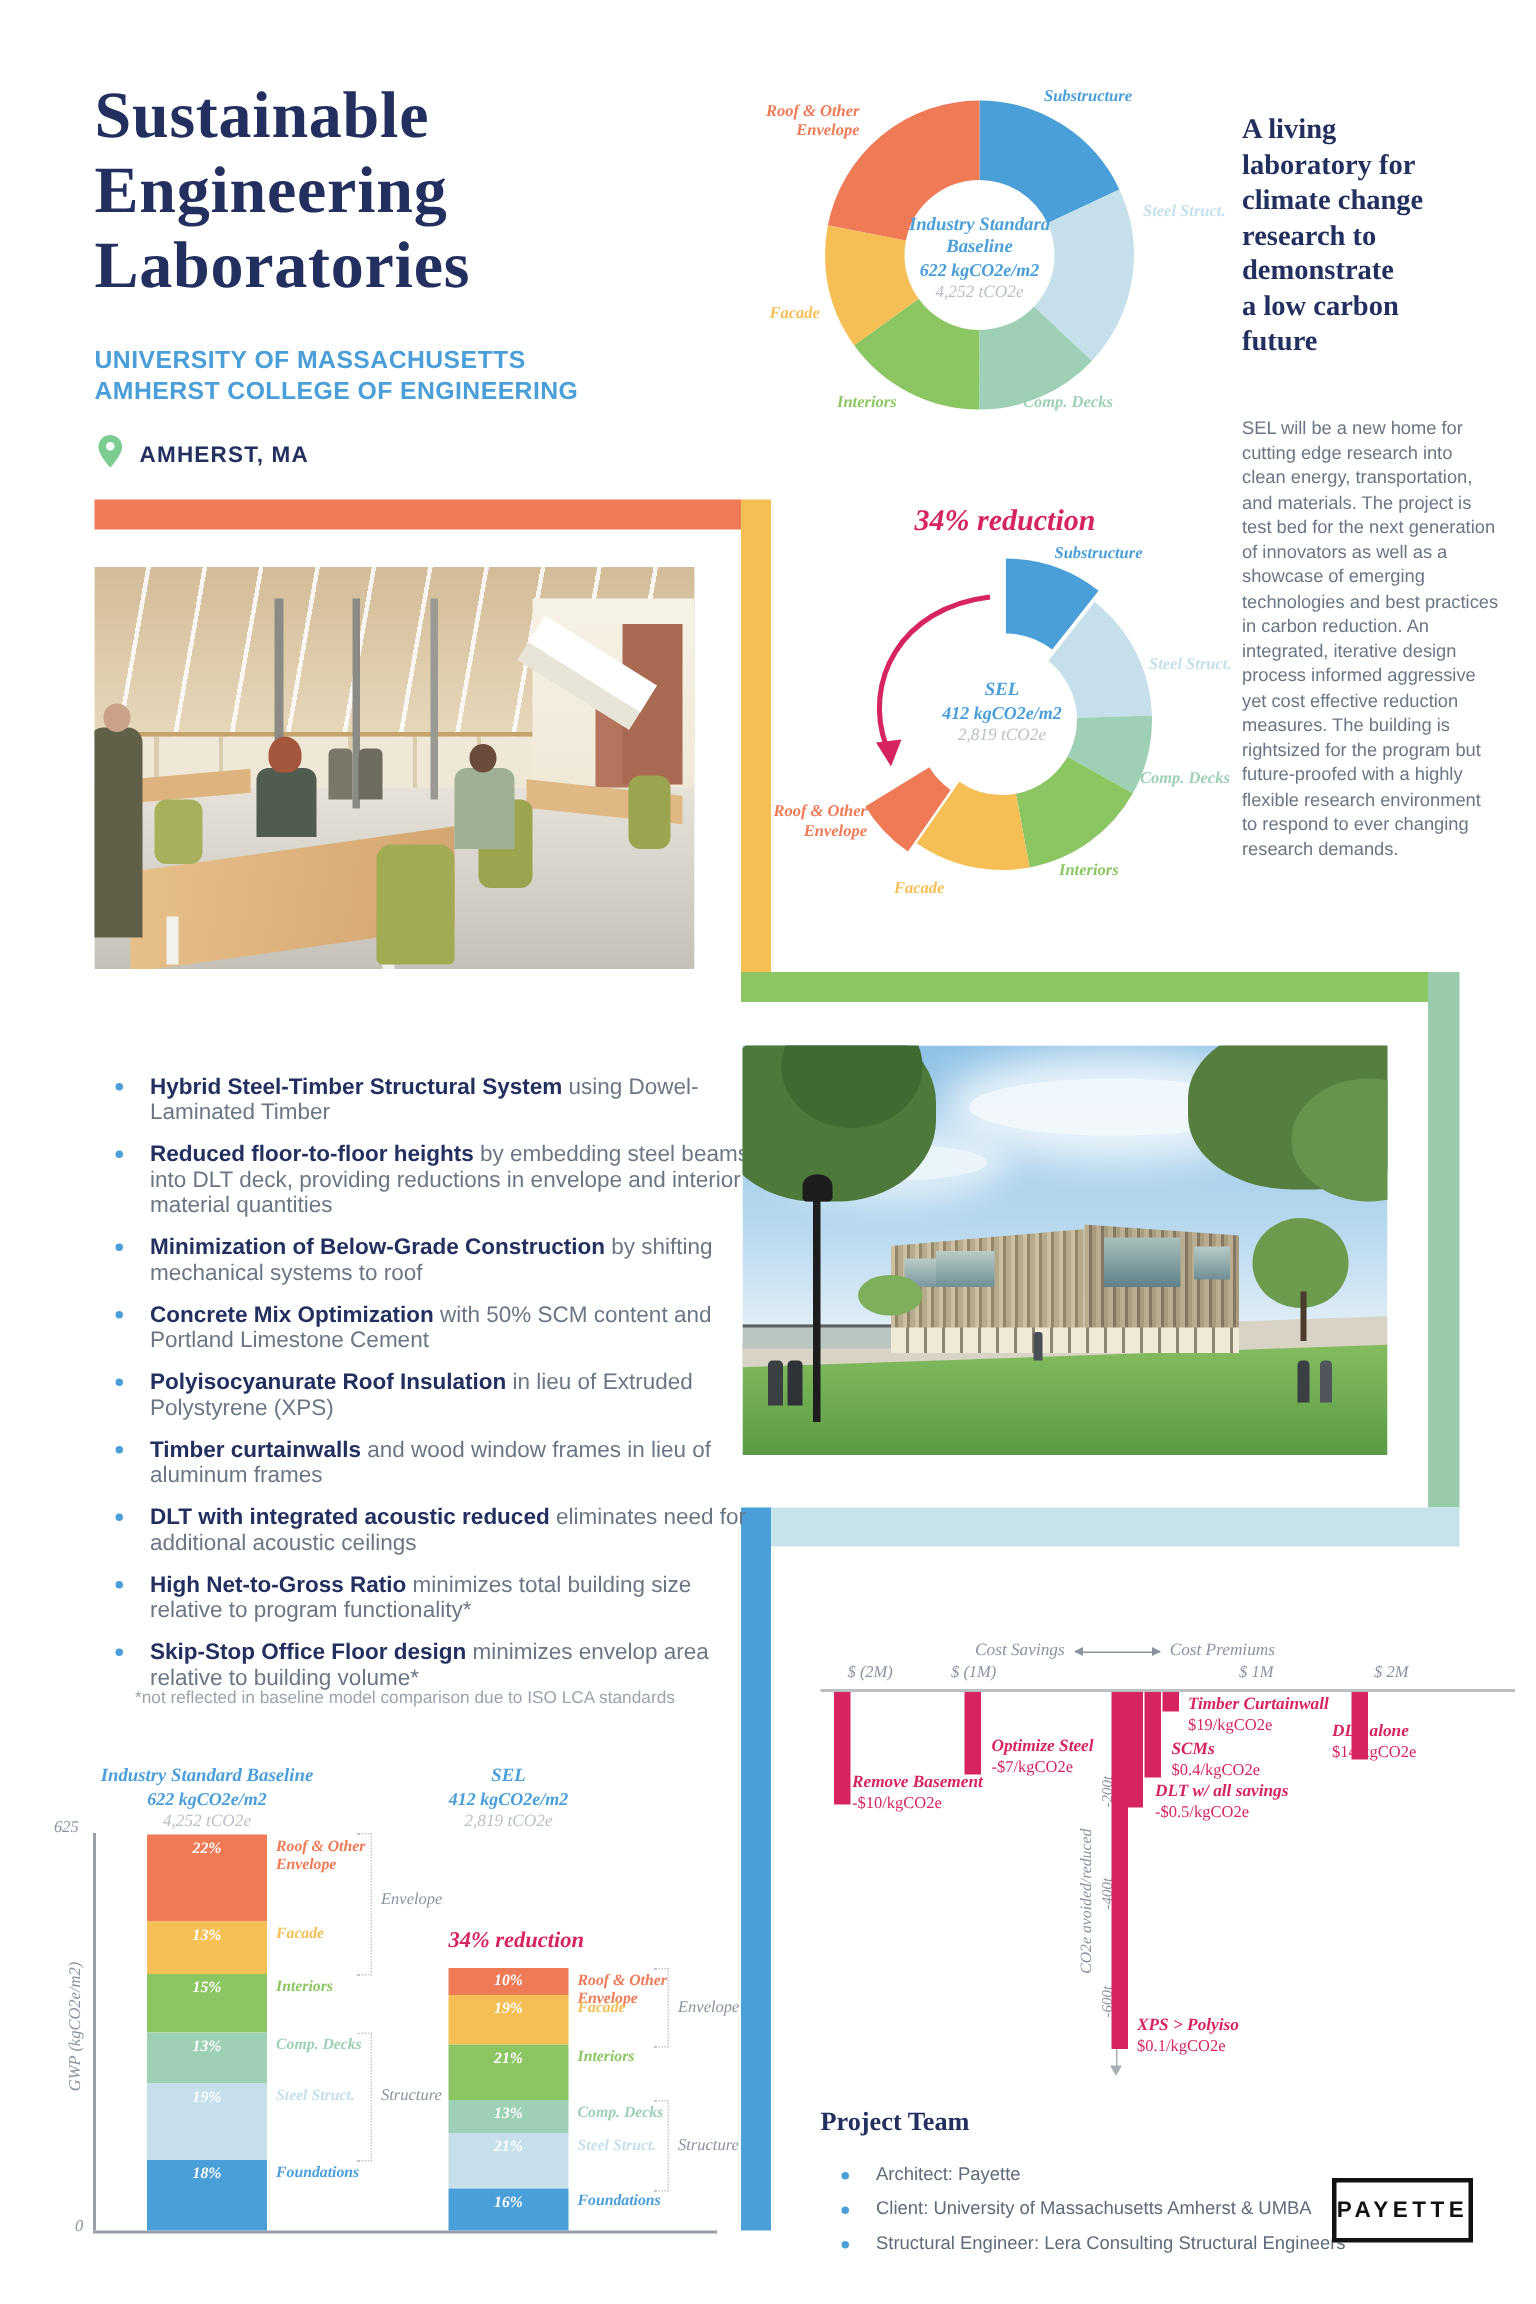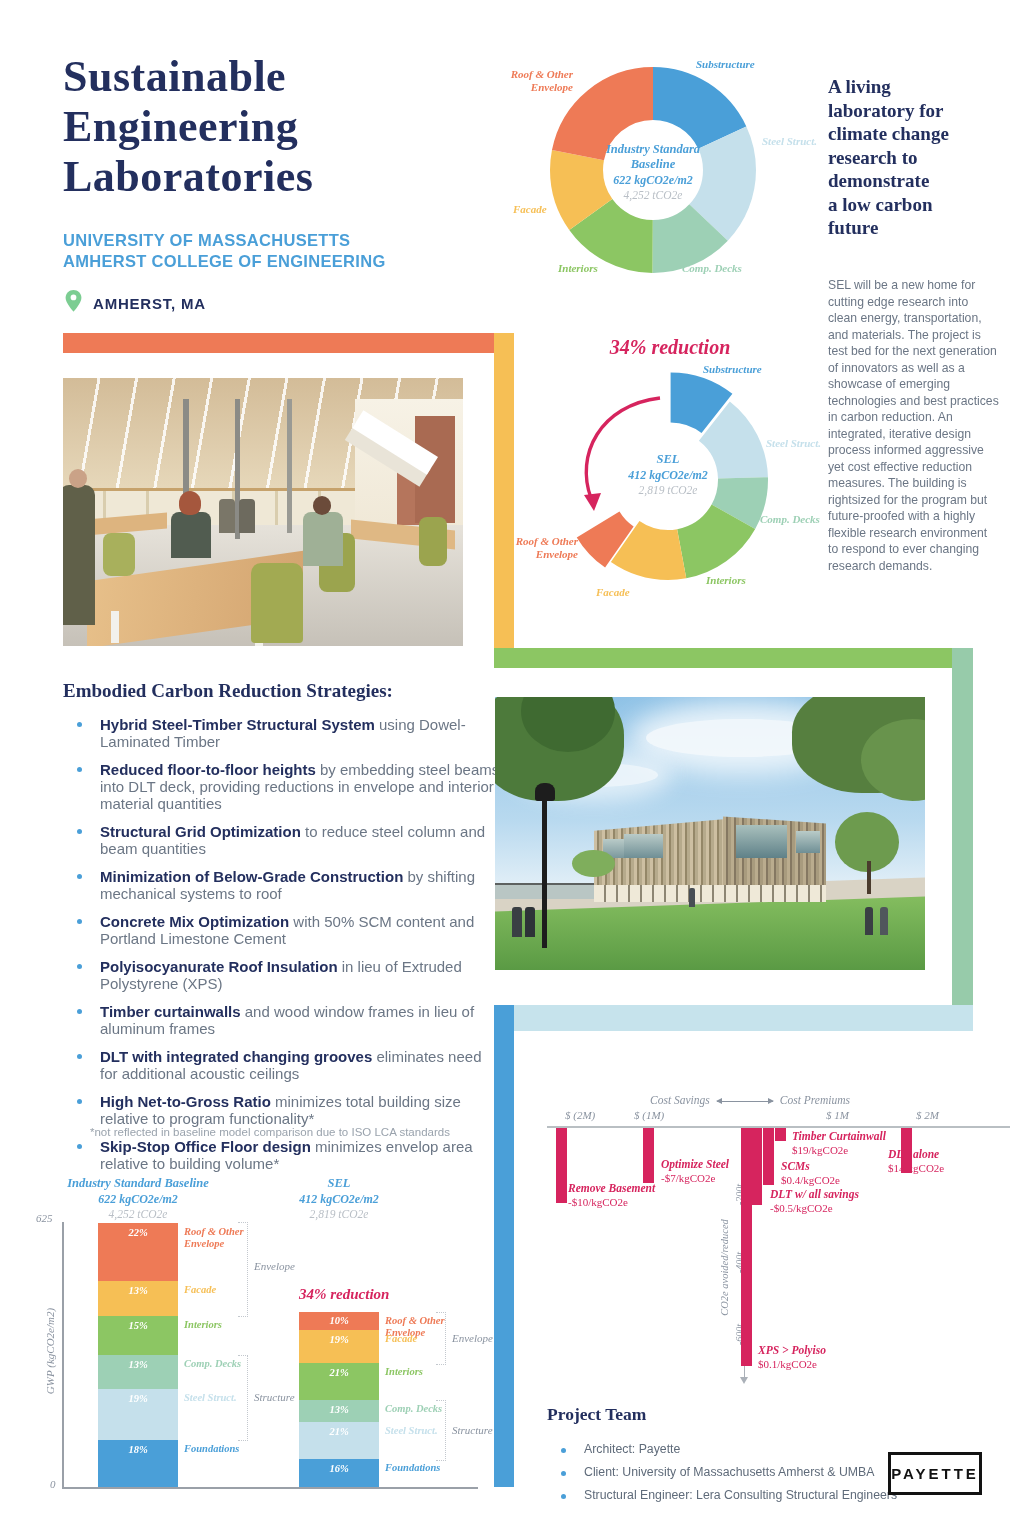--- a/index.html
+++ b/index.html
@@ -163,53 +163,48 @@
     <div class="dc2">412 kgCO2e/m2</div>
     <div class="dc3">2,819 tCO2e</div>
   </div>
   <div class="dlabel" style="left: 703px; top: 363px; color: rgb(74, 159, 216);">Substructure</div>
   <div class="dlabel" style="left: 766px; top: 437px; color: rgb(197, 224, 235);">Steel Struct.</div>
   <div class="dlabel" style="left: 760px; top: 513px; color: rgb(157, 208, 181);">Comp. Decks</div>
   <div class="dlabel" style="left: 706px; top: 574px; color: rgb(140, 198, 99);">Interiors</div>
   <div class="dlabel" style="left: 596px; top: 586px; color: rgb(246, 191, 85);">Facade</div>
   <div class="dlabel" style="left: 473px; top: 535px; width: 105px; text-align: right; color: rgb(238, 122, 86);">Roof &amp; Other Envelope</div>
 
-  <div class="abs sec-head" style="left:63px;top:680px">Embodied Carbon Reduction Strategies:</div>
   <div class="abs" id="strategy-list" style="left:63px;top:716px;width:440px">
       <div class="bullet-item">
         <span class="dot"></span>
         <span><b>Hybrid Steel-Timber Structural System</b><span> using Dowel-Laminated Timber</span></span>
       </div>
       <div class="bullet-item">
         <span class="dot"></span>
         <span><b>Reduced floor-to-floor heights</b><span> by embedding steel beams into DLT deck, providing reductions in envelope and interior material quantities</span></span>
       </div>
       <div class="bullet-item">
         <span class="dot"></span>
-        <span><b>Structural Grid Optimization</b><span> to reduce steel column and beam quantities</span></span>
-      </div>
-      <div class="bullet-item">
-        <span class="dot"></span>
         <span><b>Minimization of Below-Grade Construction</b><span> by shifting mechanical systems to roof</span></span>
       </div>
       <div class="bullet-item">
         <span class="dot"></span>
         <span><b>Concrete Mix Optimization</b><span> with 50% SCM content and Portland Limestone Cement</span></span>
       </div>
       <div class="bullet-item">
         <span class="dot"></span>
         <span><b>Polyisocyanurate Roof Insulation</b><span> in lieu of Extruded Polystyrene (XPS)</span></span>
       </div>
       <div class="bullet-item">
         <span class="dot"></span>
         <span><b>Timber curtainwalls</b><span> and wood window frames in lieu of aluminum frames</span></span>
       </div>
       <div class="bullet-item">
         <span class="dot"></span>
-        <span><b>DLT with integrated changing grooves</b><span> eliminates need for additional acoustic ceilings</span></span>
+        <span><b>DLT with integrated acoustic reduced</b><span> eliminates need for additional acoustic ceilings</span></span>
       </div>
       <div class="bullet-item">
         <span class="dot"></span>
         <span><b>High Net-to-Gross Ratio</b><span> minimizes total building size relative to program functionality*</span></span>
       </div>
       <div class="bullet-item">
         <span class="dot"></span>
         <span><b>Skip-Stop Office Floor design</b><span> minimizes envelop area relative to building volume*</span></span>
       </div>
     </div>

